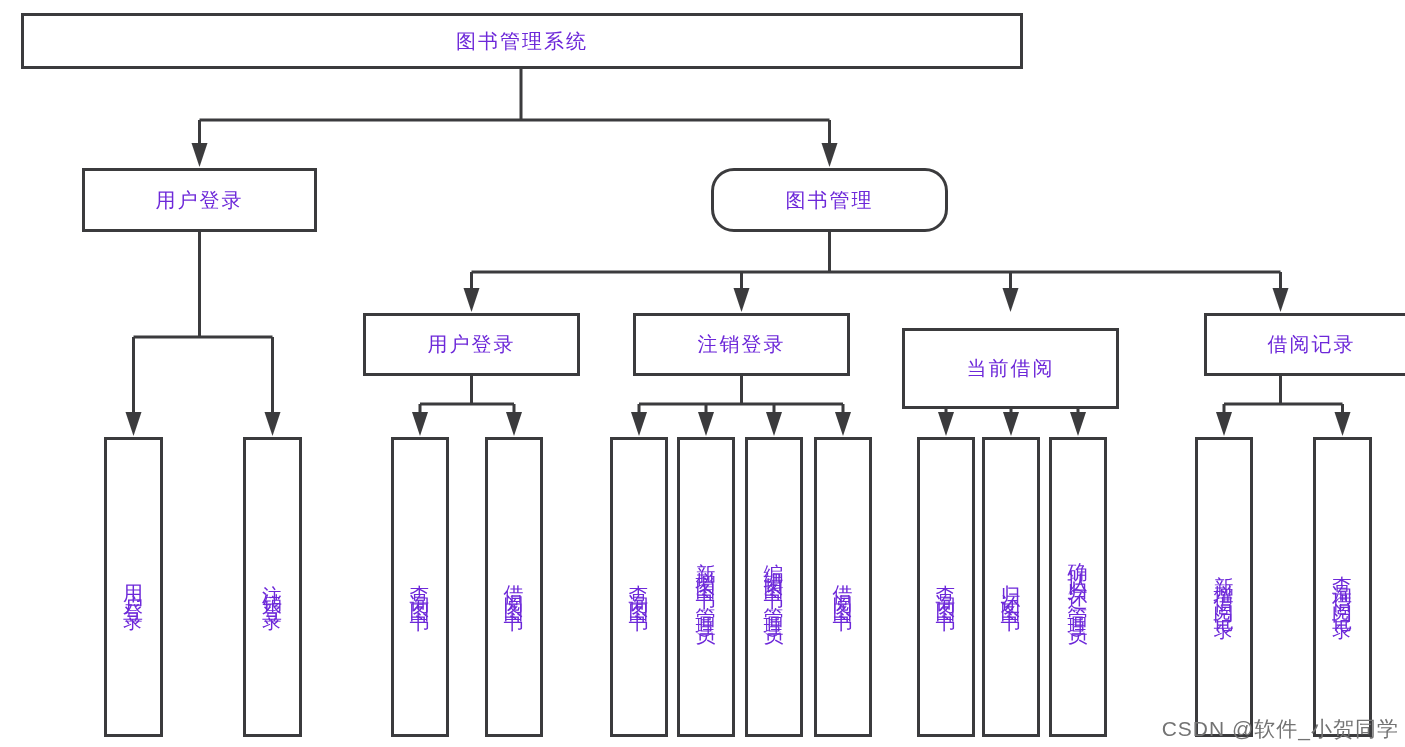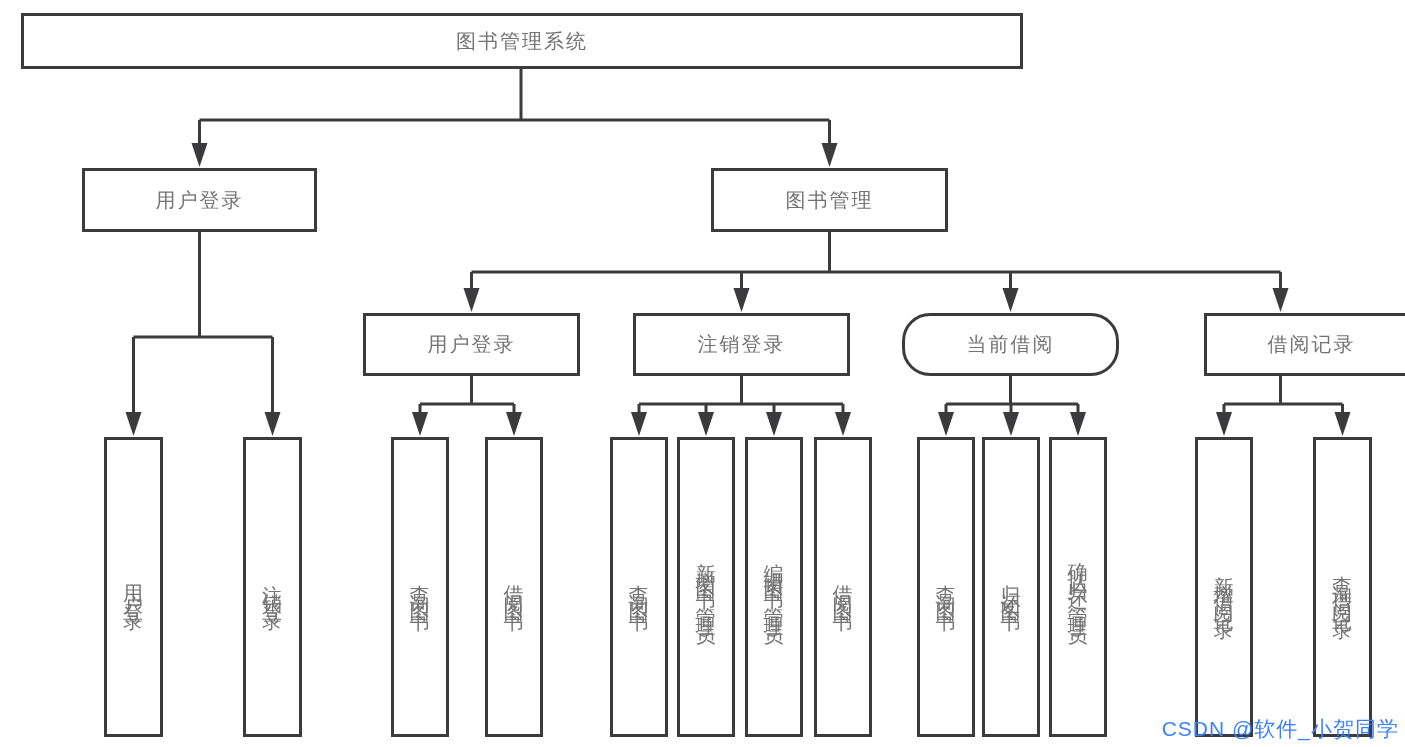--- a/index.html
+++ b/index.html
@@ -2,33 +2,33 @@
 <html><head>
 <meta charset="utf-8">
 <style>
   html,body{margin:0;padding:0;background:#ffffff;}
   #stage{
     position:relative;width:1405px;height:747px;background:#ffffff;overflow:hidden;
     font-family:"Liberation Sans","DejaVu Sans",sans-serif;
   }
   .box{
     position:absolute;background:#ffffff;border:3px solid #3b3b3d;box-sizing:border-box;
-    display:flex;align-items:center;justify-content:center;color:#737373;z-index:2;
+    display:flex;align-items:center;justify-content:center;color:#6d28d9;z-index:2;
   }
   .hlabel{font-size:20px;letter-spacing:2px;white-space:nowrap;}
   .vlabel{
     writing-mode:vertical-rl;text-orientation:mixed;
     font-size:20px;letter-spacing:9px;line-height:1;white-space:nowrap;
   }
   #connectors{position:absolute;left:0;top:0;z-index:1;}
   #connectors path{stroke:#3b3b3d;stroke-width:3;fill:none;}
   #connectors polygon{fill:#3b3b3d;stroke:none;}
   #watermark{
     position:absolute;right:6px;bottom:4px;z-index:5;
-    color:#3b82f6;font-size:21px;letter-spacing:1px;white-space:nowrap;
+    color:#737373;font-size:21px;letter-spacing:1px;white-space:nowrap;
   }
 </style>
 </head>
 <body>
 
 <div id="stage">
 
   <svg id="connectors" width="1405" height="747" viewBox="0 0 1405 747">
 
     <path d="M521 69 V120 M199.5 120 H829.5 M199.5 120 V145 M829.5 120 V145"></path>
@@ -65,31 +65,31 @@
     <polygon points="1334.5,412 1350.5,412 1342.5,436"></polygon>
   </svg>
 
   <div class="box" style="left:21px;top:13px;width:1002px;height:56px;">
     <span class="hlabel">图书管理系统</span>
   </div>
 
   <div class="box" style="left:82px;top:168px;width:235px;height:64px;">
     <span class="hlabel">用户登录</span>
   </div>
-  <div class="box" style="left:711px;top:168px;width:237px;height:64px;">
+  <div class="box" style="left:711px;top:168px;width:237px;height:64px;border-radius:23px;">
     <span class="hlabel">图书管理</span>
   </div>
 
   <div class="box" style="left:363px;top:313px;width:217px;height:63px;">
     <span class="hlabel">用户登录</span>
   </div>
   <div class="box" style="left:633px;top:313px;width:217px;height:63px;">
     <span class="hlabel">注销登录</span>
   </div>
-  <div class="box" style="left:902px;top:313px;width:217px;height:63px;border-radius:28px;">
+  <div class="box" style="left:902px;top:328px;width:217px;height:81px;">
     <span class="hlabel">当前借阅</span>
   </div>
   <div class="box" style="left:1204px;top:313px;width:215px;height:63px;">
     <span class="hlabel">借阅记录</span>
   </div>
 
   <div class="box" style="left:104px;top:437px;width:59px;height:300px;">
     <span class="vlabel">用户登录</span>
   </div>
   <div class="box" style="left:243px;top:437px;width:59px;height:300px;">

